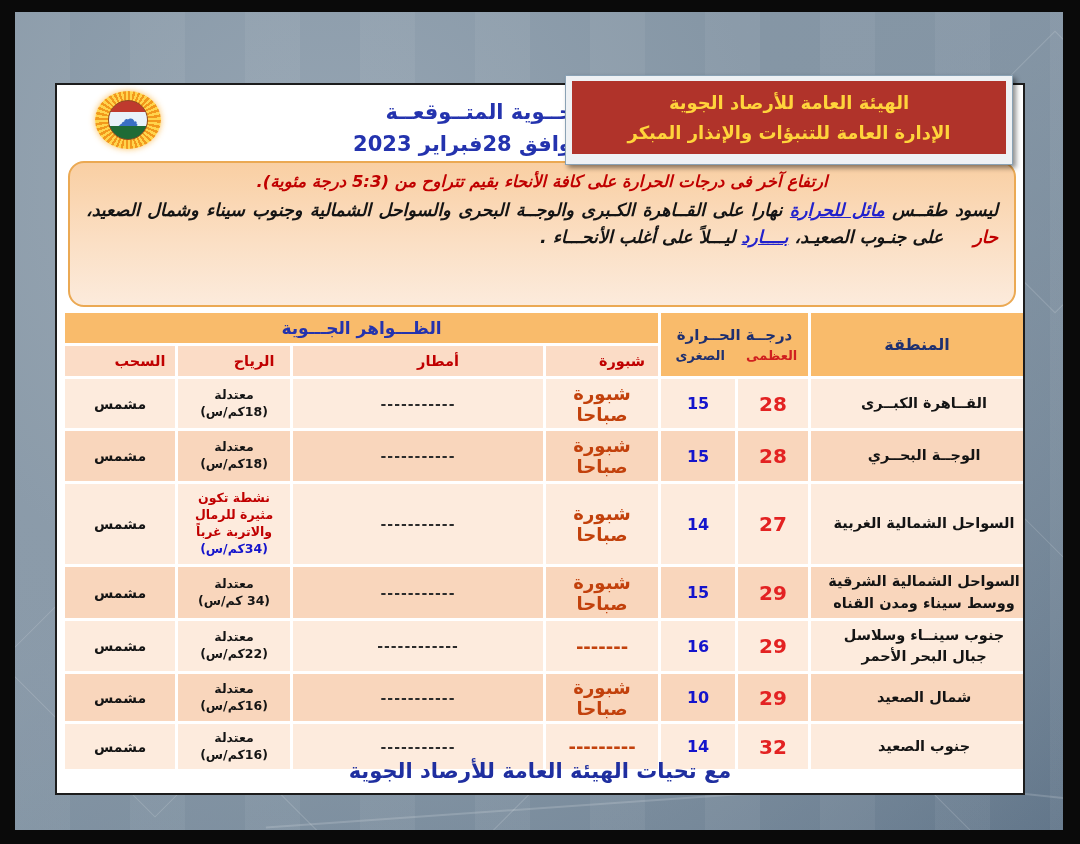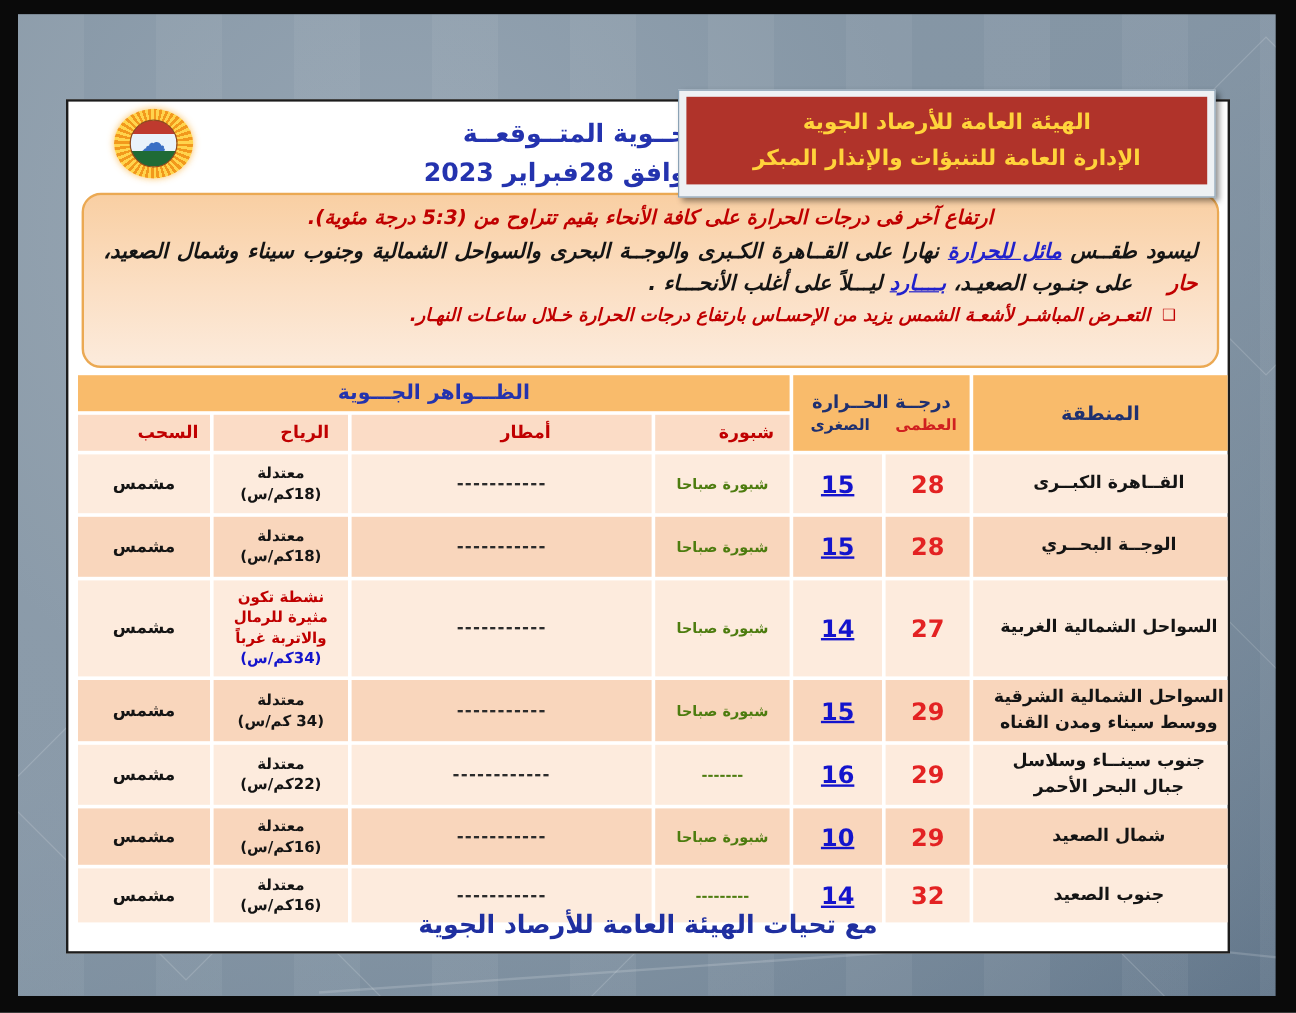--- a/index.html
+++ b/index.html
@@ -91,22 +91,22 @@
   .temp-h { color:#1f3070; font-size:15px; }
   .temp-sub { display:flex; margin-top:4px; font-size:13px; }
   .temp-sub .mx { width:48%; color:#d02020; }
   .temp-sub .mn { width:52%; color:#1f3070; }
   .group-h { background:#f9bb6b; color:#2433ae; font-size:17px; height:30px;margin-top:13px; }
   .hrow2 th { background:#fbdcc6; color:#c00000; font-size:14.5px; height:30px;padding-left:42px; }
   tr.light td { background:#fdebdd; }
   tr.dark td { background:#f9d6bc; }
   td.region { color:#141414; font-size:14.5px; line-height:1.45;padding-left:16px; }
   td.tmax { color:#e32222; font-size:20px; }
-  td.tmin { color:#1414cc; font-size:20px;text-decoration:underline; }
-  td.fog { color:#4d7c0f; font-size:12px; }
+  td.tmin { color:#1414cc; font-size:16px; }
+  td.fog { color:#c2410c; font-size:18px; }
   td.rain { color:#2b2b2b; font-size:14px; letter-spacing:1px; }
   td.wind { color:#141414; font-size:12.5px; line-height:1.35; }
   td.wind .w-red { color:#c00000; display:block; }
   td.wind .w-blue { color:#1414cc; display:block; }
   td.clouds { color:#141414; font-size:14px; }
   tr.r1 { height:49px; } tr.r2 { height:50px; } tr.r3 { height:80px; }
   tr.r4 { height:51px; } tr.r5 { height:50px; } tr.r6 { height:47px; } tr.r7 { height:45px; }
 
   .footer-line {
     position:absolute; left:0; top:674px; width:100%;
@@ -141,21 +141,20 @@
     </div>
 
     <div class="title">
       <div>الظــواهر الجــوية المتــوقعــة</div>
       <div>ليوم الثلاثاء الموافق 28فبراير 2023</div>
     </div>
 
     <div class="notice">
       <div class="l1">ارتفاع آخر فى درجات الحرارة على كافة الأنحاء بقيم تتراوح من (5:3 درجة مئوية).</div>
       <div class="p2"><span>ليسود طقــس </span><span class="blue">مائل للحرارة</span><span> نهارا على القــاهرة الكـبرى والوجــة البحرى والسواحل الشمالية وجنوب سيناء وشمال الصعيد، </span><span class="red">حار</span><span> على جنـوب الصعيـد، </span><span class="blue">بــــارد</span><span> ليـــلاً على أغلب الأنحـــاء .</span></div>
-      <div class="l3"><span class="sq">❑</span><span>التعـرض المباشـر لأشعـة الشمس يزيد من الإحسـاس بارتفاع درجات الحرارة خـلال ساعـات النهـار.</span></div>
     </div>
 
     <table class="wtable">
       <colgroup>
         <col style="width:212px">
           <col style="width:70px">
           <col style="width:74px">
         <col style="width:112px">
           <col style="width:250px">
           <col style="width:112px">

